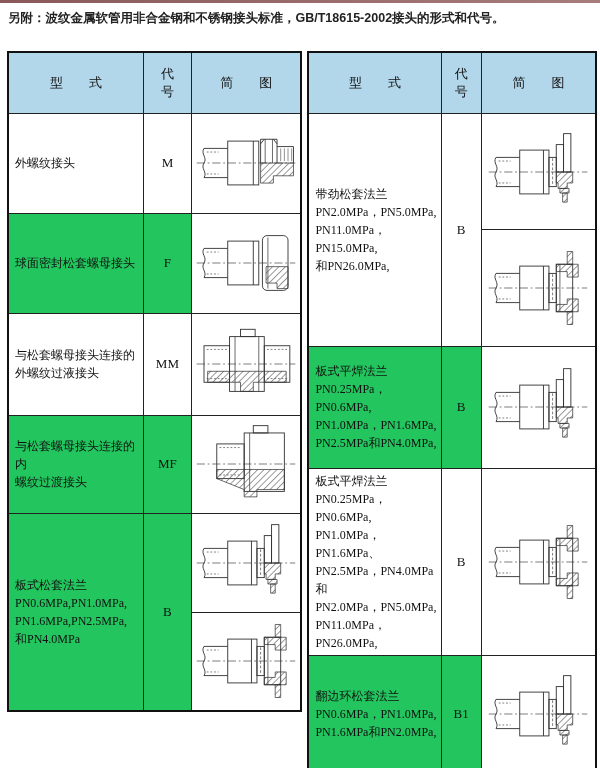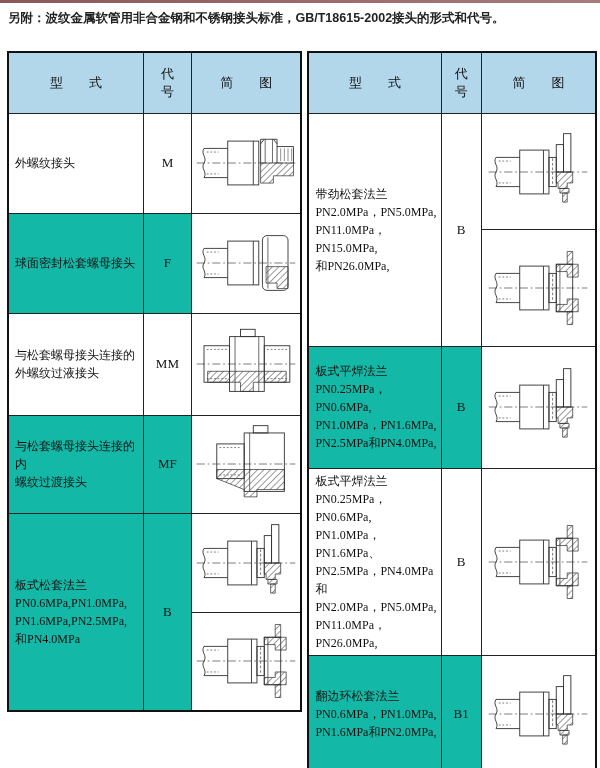--- a/index.html
+++ b/index.html
@@ -10,21 +10,21 @@
          padding:7px 4px 24px 8px;font-family:"Liberation Sans",sans-serif;}
   .tables{display:flex;gap:5px;padding:0 3px 0 7px;align-items:flex-start;}
   table{border-collapse:collapse;table-layout:fixed;border:2px solid #111;}
   th,td{border:1px solid #222;padding:12px;vertical-align:middle;overflow:hidden;}
   th{background:#b3d7ea;font-weight:normal;font-size:13px;height:25px;
      font-family:"Liberation Serif",serif;color:#111;}
   td.type-cell{font-family:"Liberation Serif",serif;font-size:12px;color:#111;
      padding:3px 2px 3px 6px;white-space:pre-line;line-height:1.5;}
   td.code-cell{text-align:center;font-family:"Liberation Serif",serif;font-size:13px;color:#111;}
   td.diagram-cell{background:#fff;padding:0;}
-  .bg-hl{background:#14b8a6;}
+  .bg-hl{background:#22c55e;}
   .diagram-stack{display:flex;flex-direction:column;height:100%;}
   .diagram-sub{flex:1;display:flex;align-items:center;justify-content:center;min-height:0;}
   .diagram-sub + .diagram-sub{border-top:1px solid #222;}
   svg.diagram{display:block;}
 </style>
 </head>
 <body>
 
 <svg width="0" height="0" style="position:absolute" aria-hidden="true">
   <defs>

